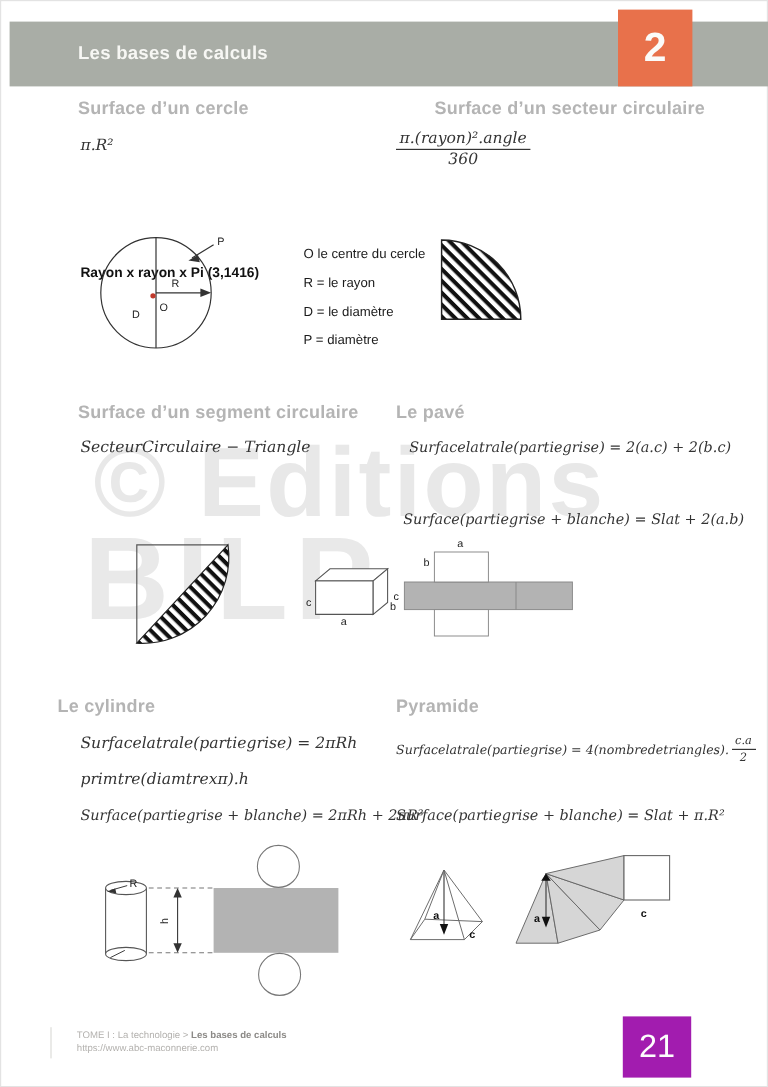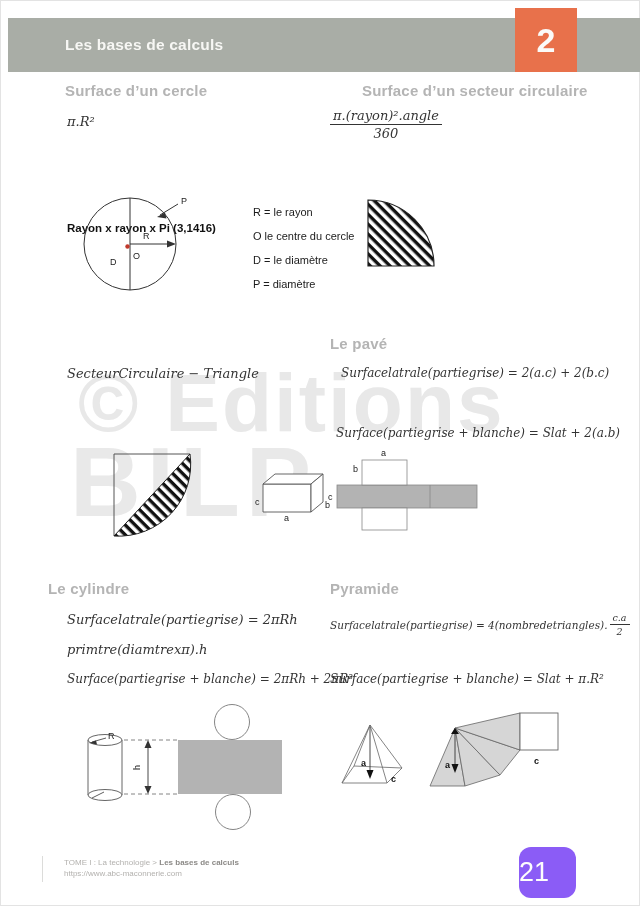--- a/index.html
+++ b/index.html
@@ -25,22 +25,22 @@
   .fracline{display:inline-flex;align-items:center;gap:2px;}
   .note{font-size:11.5px;font-weight:bold;color:#111;margin-top:48px;}
   .legend{font-size:11px;color:#1b1b1b;line-height:24px;}
   
   .wm{color:#e8e8e8;font-weight:bold;z-index:0;white-space:nowrap;}
   .layer{z-index:1;}
   
   .crumb{font-size:8px;color:#b3b1ae;}
   .crumb b{color:#8c8a87;}
   .urltxt{font-size:8px;color:#b3b1ae;}
-  .pagebox{left:519px;top:847px;width:57px;height:51px;background:#8b5cf6;
-           display:flex;align-items:center;border-radius:12px;}
+  .pagebox{left:519px;top:847px;width:57px;height:51px;background:#a21caf;
+           display:flex;align-items:center;justify-content:center;}
   .pagenum{color:#fdfdfd;font-size:27px;}
   .tick{left:42px;top:856px;width:1px;height:26px;background:#dcdcda;}
   svg text{font-family:"Liberation Sans",sans-serif;}
   .dlabel{font-size:9px;fill:#222;}
   .blabel{font-size:9px;font-weight:bold;fill:#111;}
 </style>
 </head>
 <body>
 
 <div class="page">
@@ -73,36 +73,37 @@
     <circle cx="52.5" cy="60.5" r="2.2" fill="#c0392b"></circle>
     <text class="dlabel" x="58" y="73">O</text>
     <text class="dlabel" x="35" y="79">D</text>
     <text class="dlabel" x="68" y="53">R</text>
     <text class="dlabel" x="106" y="18">P</text>
     <line x1="103" y1="18" x2="85" y2="29" stroke="#333" stroke-width="1"></line>
     <polygon points="82,31 90,26.5 91.5,32.5" fill="#333"></polygon>
   </svg>
 
   <div class="abs legend layer" style="left:253px;top:200px;">
+    <div>O le centre du cercle</div>
     <div>R = le rayon</div>
-    <div>O le centre du cercle</div>
     <div>D = le diamètre</div>
     <div>P = diamètre</div>
   </div>
 
   <svg class="abs layer" style="left:362px;top:196px;" width="80" height="80" viewBox="0 0 80 80">
     <defs>
       <pattern id="hatchA" width="7" height="7" patternUnits="userSpaceOnUse" patternTransform="rotate(45)">
         <rect width="7" height="7" fill="#ffffff"></rect>
         <rect width="7" height="3.4" fill="#111111"></rect>
       </pattern>
     </defs>
     <path d="M 6,4 A 66,66 0 0 1 72,70 L 6,70 Z" fill="url(#hatchA)" stroke="#222" stroke-width="1.2"></path>
   </svg>
 
+  <div class="abs h2 layer" style="left:65px;top:335px;">Surface d’un segment circulaire</div>
   <div class="abs h2 layer" style="left:330px;top:335px;">Le pavé</div>
 
   <div class="abs formula f13 layer" style="left:67px;top:366px;">SecteurCirculaire − Triangle</div>
   <div class="abs formula f12 layer" style="left:330px;top:366px;margin-left:11px;">Surfacelatrale(partiegrise) = 2(a.c) + 2(b.c)</div>
   <div class="abs formula f12 layer" style="left:336px;top:426px;">Surface(partiegrise + blanche) = Slat + 2(a.b)</div>
 
   <svg class="abs layer" style="left:110px;top:448px;" width="115" height="95" viewBox="0 0 115 95">
     <defs>
       <pattern id="hatchB" width="7" height="7" patternUnits="userSpaceOnUse" patternTransform="rotate(45)">
         <rect width="7" height="7" fill="#ffffff"></rect>

